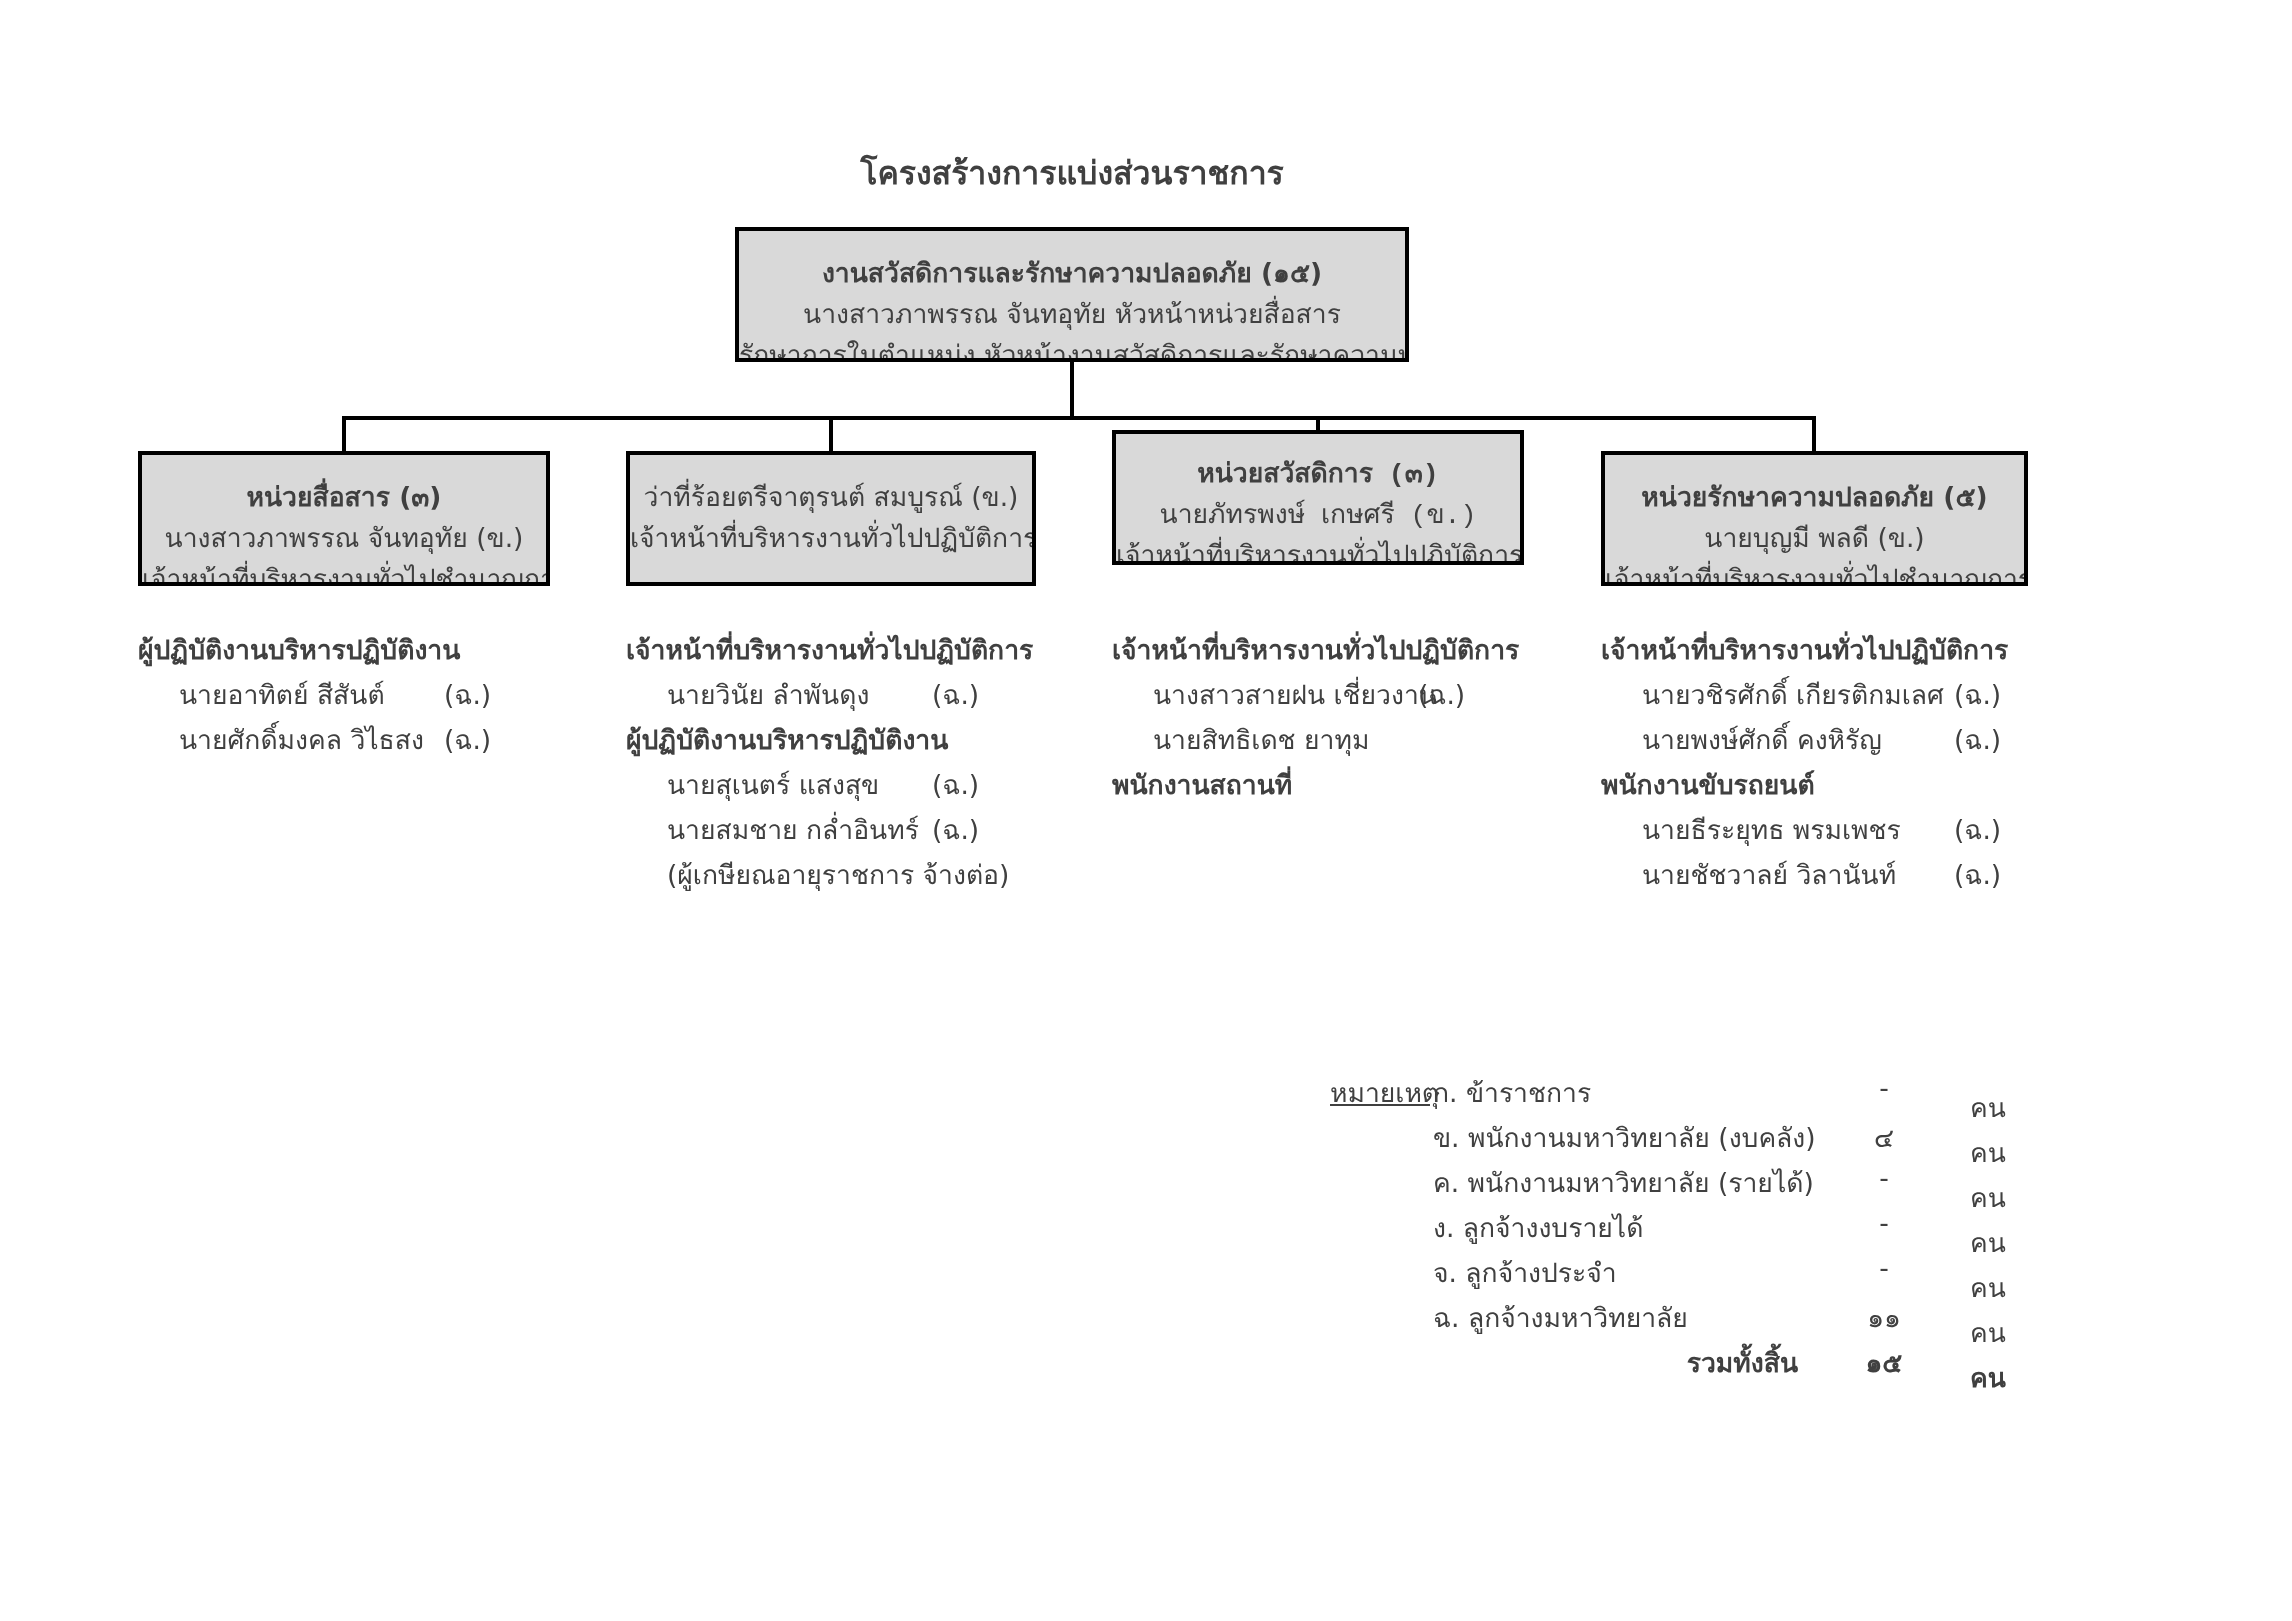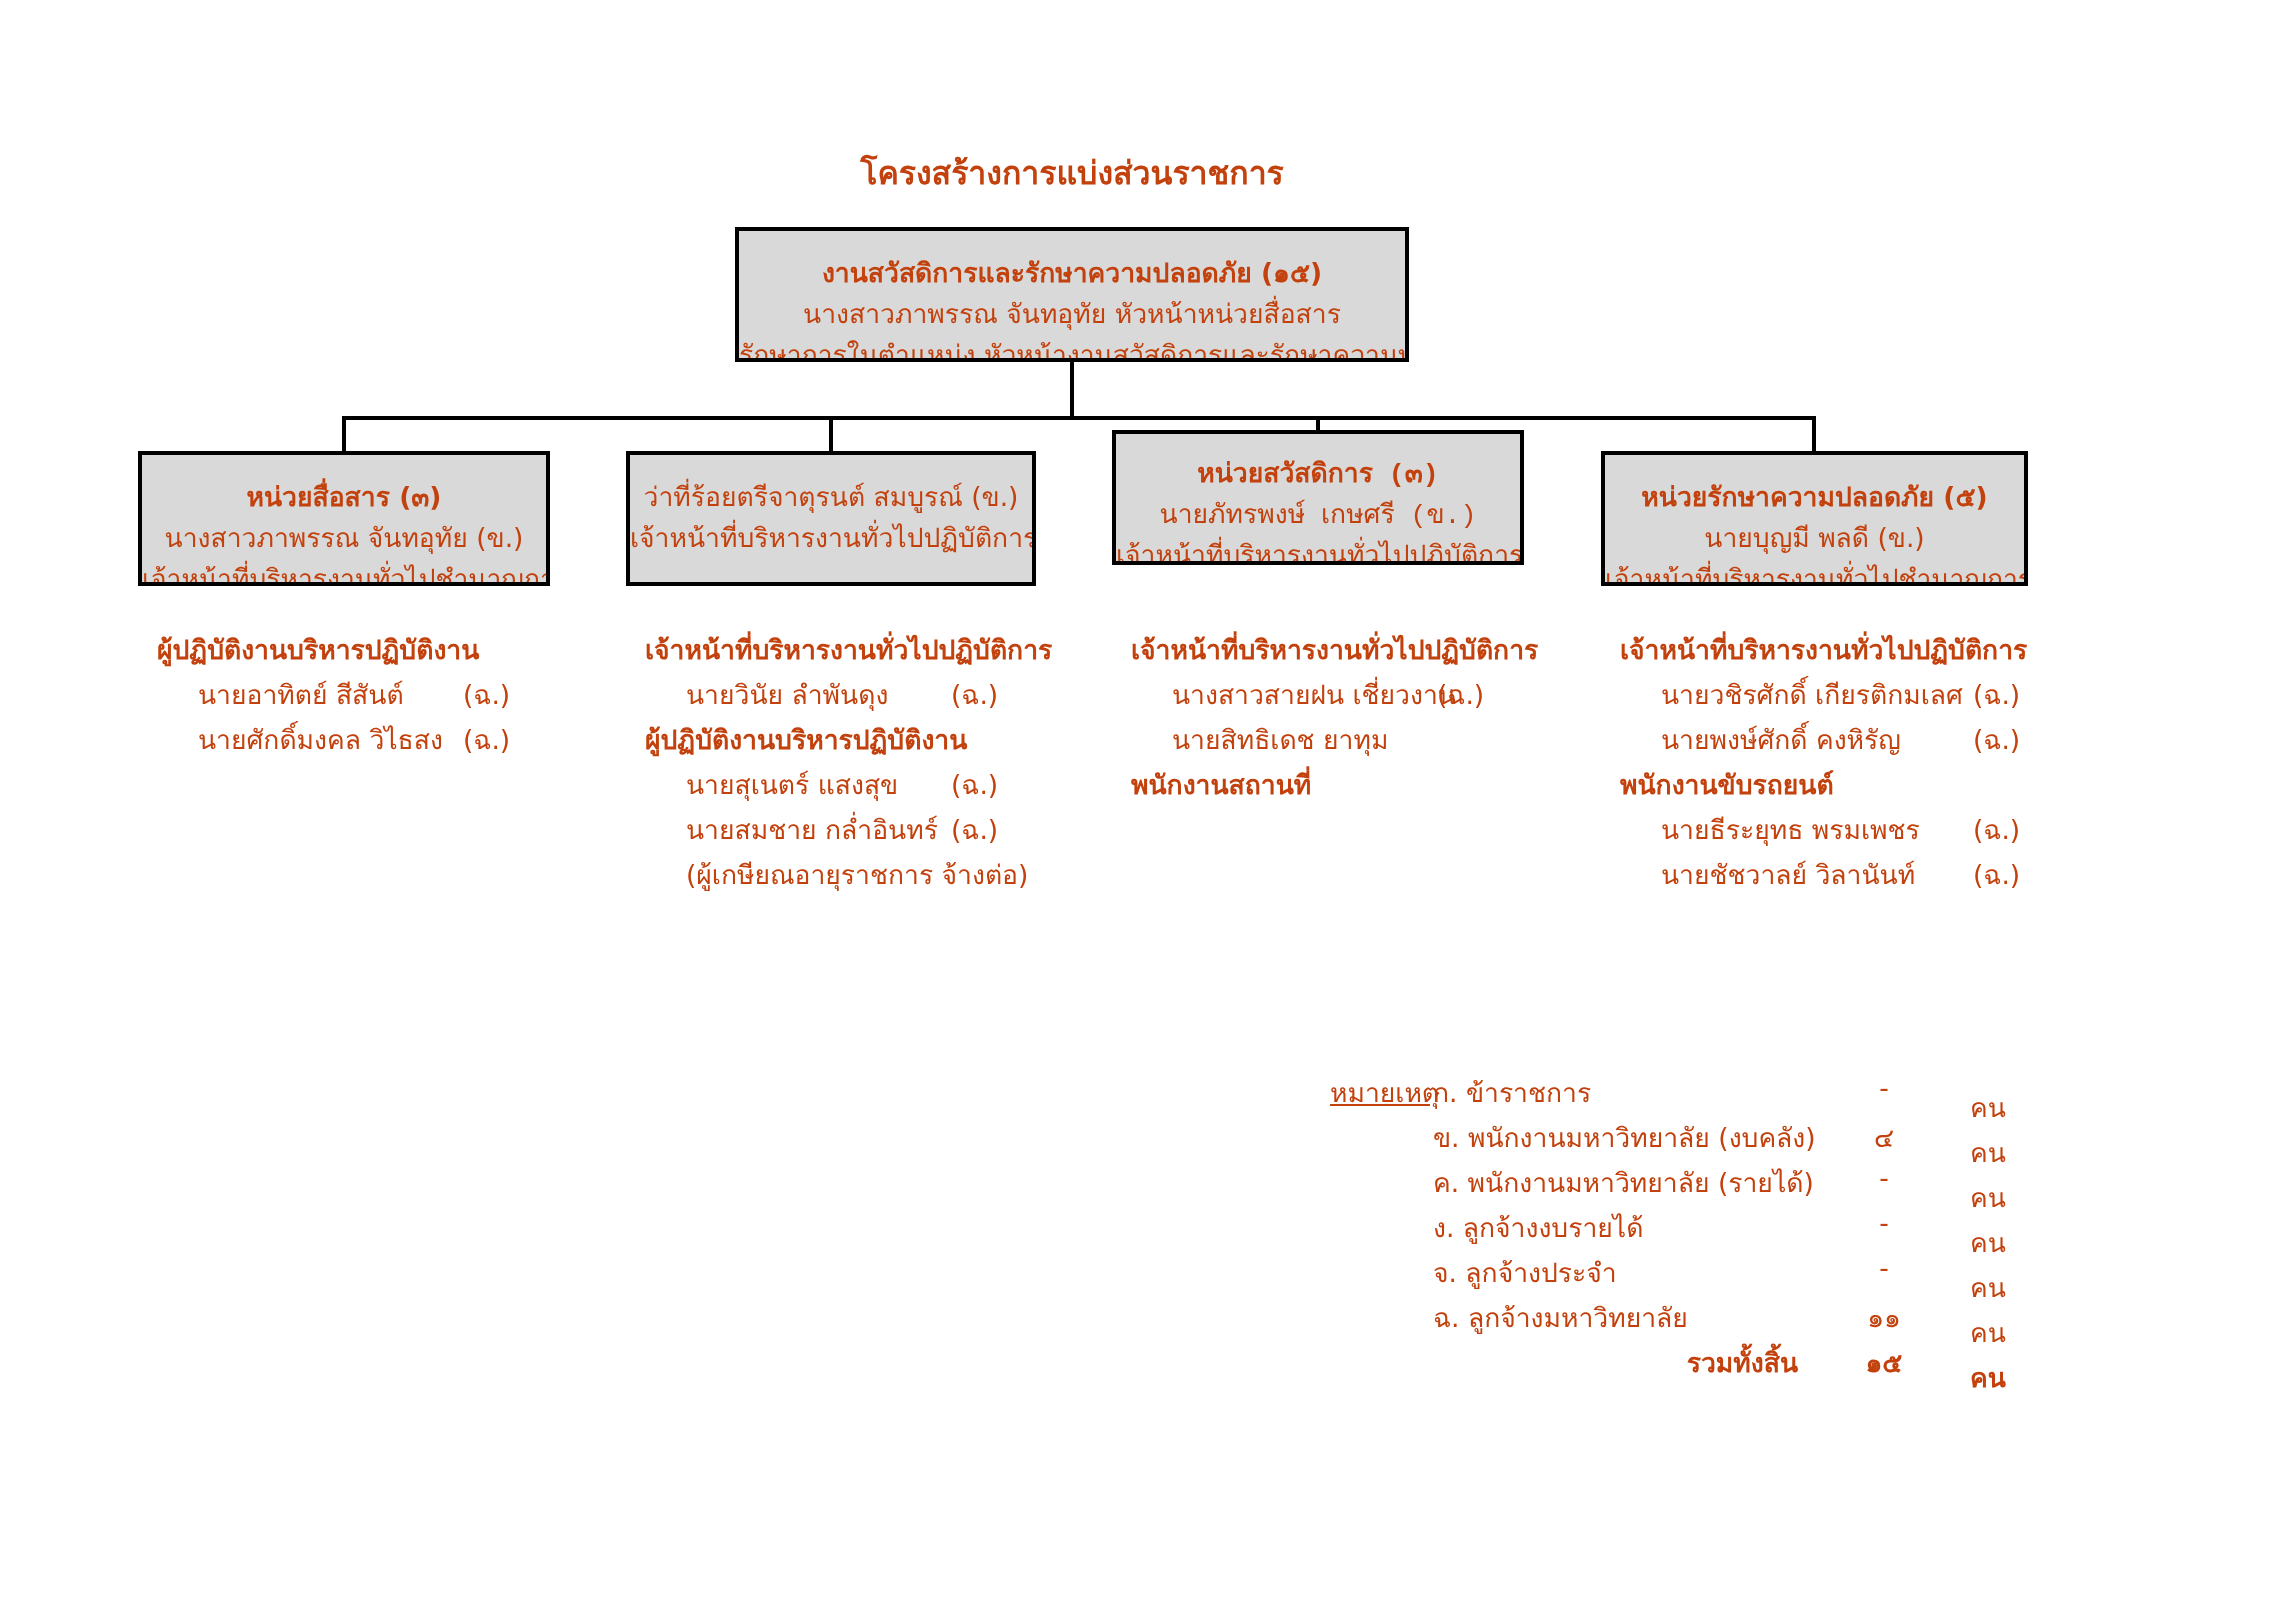--- a/index.html
+++ b/index.html
@@ -2,21 +2,21 @@
 <html style="--box-fill: #d9d9d9; --box-border: #000000; --line-color: #000000;"><head>
 <meta charset="utf-8">
 <style>
   html,body{margin:0;padding:0;background:#ffffff;}
   #canvas{
     position:relative;
     width:2293px;
     height:1621px;
     background:#ffffff;
     font-family:"DejaVu Sans", sans-serif;
-    color:#c2410c;
+    color:#404040;
     overflow:hidden;
   }
   .page-title{
     position:absolute;
     left:680px; top:147px; width:784px;
     text-align:center;
     font-size:32px;
     font-weight:bold;
     white-space:nowrap;
   }
@@ -41,21 +41,21 @@
   #unit-box-3{left:1601px; top:451px; width:427px; height:135px;}
   
   .connector{position:absolute;background:var(--line-color,#000);}
   #stem-root{left:1070px; top:361px; width:3.9px; height:57px;}
   #hbar{left:342px; top:416px; width:1474px; height:3.9px;}
   #stub-0{left:342px;  top:416px; width:3.9px; height:39px;}
   #stub-1{left:829px;  top:416px; width:3.9px; height:39px;}
   #stub-2{left:1316px; top:416px; width:3.9px; height:39px;}
   #stub-3{left:1812px; top:416px; width:3.9px; height:39px;}
   
-  .staff{position:absolute; top:629px; font-size:26.5px;margin-left:19px;}
+  .staff{position:absolute; top:629px; font-size:26.5px;}
   #staff-0{left:138px;  width:451px;}
   #staff-1{left:626px;  width:451px;}
   #staff-2{left:1112px; width:451px;}
   #staff-3{left:1601px; width:461px;}
   .srow{position:relative; height:45px; white-space:nowrap;}
   .srow.heading{font-weight:bold;}
   .srow .nm{position:absolute; left:41px; top:0;}
   .srow.heading .nm{left:0;}
   .srow .cd{position:absolute; left:306px; top:0;}
   #staff-3 .cd{left:353px;}

